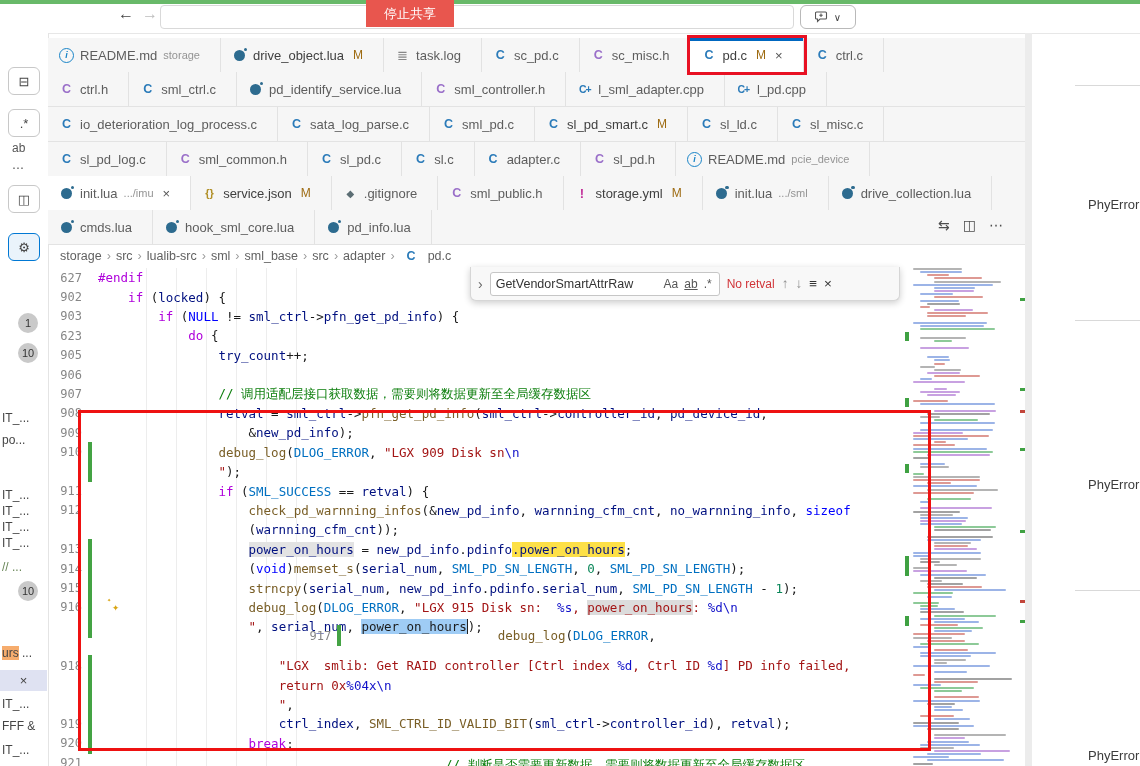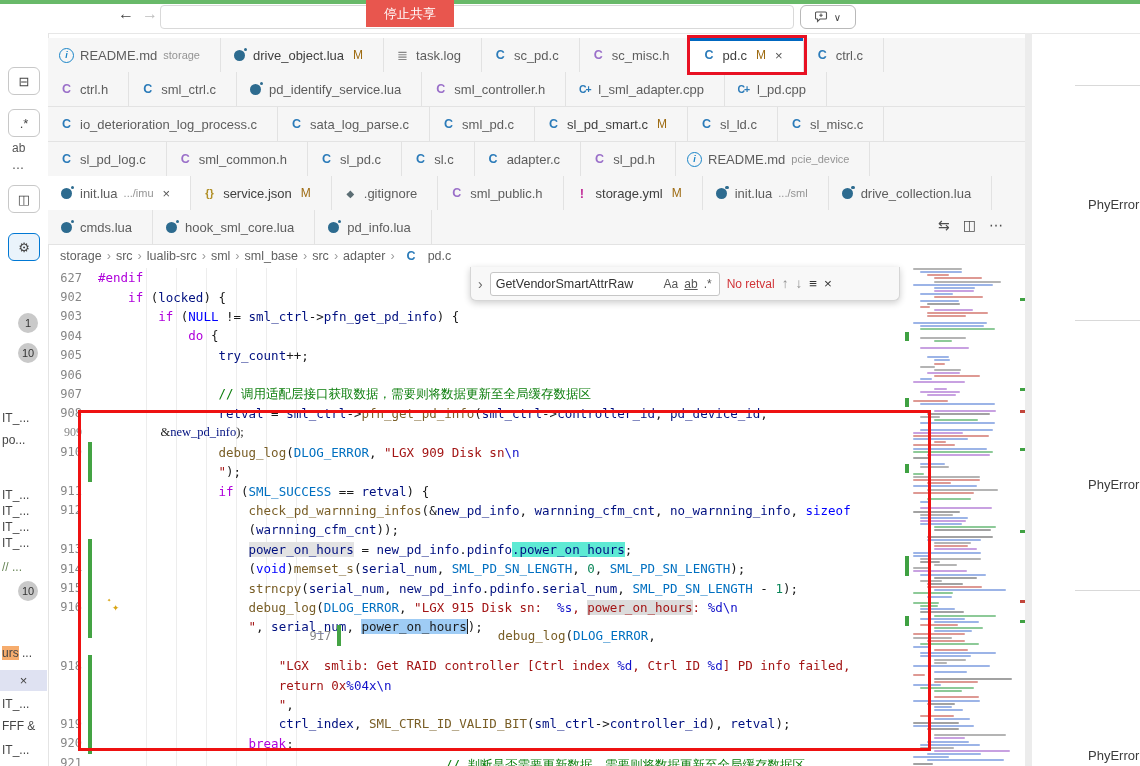--- a/index.html
+++ b/index.html
@@ -70,21 +70,21 @@
   .lnum{width:34px;text-align:right;color:#868686;font-size:12px;flex:none}
   .gut{width:16px;flex:none;height:100%;position:relative}
   .gbar{position:absolute;left:6px;top:-1px;bottom:-1px;width:3.5px;background:#44a344}
   .spark{position:absolute;left:64px;color:#d9a514;font-size:12px;z-index:2}
   .spark .s2{position:absolute;left:-5px;top:-4px;font-size:7px}
   .ct{white-space:pre}
   .tk-pl{color:#1b1b1b}.tk-kw{color:#AF00DB}.tk-ty{color:#0000ff}.tk-fn{color:#795E26}
   .tk-var{color:#001080}.tk-const{color:#0070C1}.tk-str{color:#A31515}.tk-esc{color:#1212c9}
   .tk-num{color:#098658}.tk-com{color:#0a7d0a}.tk-pp{color:#AF00DB}
   .tk-varhl{color:#001080;background:#e3e3e3}
-  .tk-varho{color:#001080;background:#5eead4}
+  .tk-varho{color:#001080;background:#fde047}
   .tk-strhl{color:#A31515;background:#dcdcdc}
   .tk-sel{color:#1b1b1b;background:#9fccf5}
   .tk-cur{display:inline-block;width:0;border-left:1.6px solid #222;height:15px;vertical-align:-3px}
   #partial-comment{position:absolute;left:397px;top:489px;height:10px;overflow:hidden;color:#0a7d0a;white-space:nowrap}
   
   #minimap{position:absolute;left:905px;top:268px;width:113px;height:498px;background:#fff;overflow:hidden}
   .mbar{position:absolute;height:2px;border-radius:1px;opacity:.55}
   .mmark{position:absolute;left:0;width:4px;background:#3fa142}
   #ruler{position:absolute;left:1018px;top:268px;width:12px;height:498px;background:#fff}
   .rmark{position:absolute;left:2px;width:7px;height:3px}
@@ -372,21 +372,21 @@
       <span class="lnum">902</span>
       <span class="gut"></span>
       <span class="ct"><span class="tk-pl">    </span><span class="tk-kw">if</span><span class="tk-pl"> (</span><span class="tk-var">locked</span><span class="tk-pl">) {</span></span>
     </div>
     <div class="crow" style="top: 38.8px;">
       <span class="lnum">903</span>
       <span class="gut"></span>
       <span class="ct"><span class="tk-pl">        </span><span class="tk-kw">if</span><span class="tk-pl"> (</span><span class="tk-ty">NULL</span><span class="tk-pl"> != </span><span class="tk-var">sml_ctrl</span><span class="tk-pl">-&gt;</span><span class="tk-var">pfn_get_pd_info</span><span class="tk-pl">) {</span></span>
     </div>
     <div class="crow" style="top: 58.2px;">
-      <span class="lnum">904</span>
+      <span class="lnum">623</span>
       <span class="gut"></span>
       <span class="ct"><span class="tk-pl">            </span><span class="tk-kw">do</span><span class="tk-pl"> {</span></span>
     </div>
     <div class="crow" style="top: 77.6px;">
       <span class="lnum">905</span>
       <span class="gut"></span>
       <span class="ct"><span class="tk-pl">                </span><span class="tk-var">try_count</span><span class="tk-pl">++;</span></span>
     </div>
     <div class="crow" style="top: 97px;">
       <span class="lnum">906</span>
@@ -396,21 +396,21 @@
     <div class="crow" style="top: 116.4px;">
       <span class="lnum">907</span>
       <span class="gut"></span>
       <span class="ct"><span class="tk-pl">                </span><span class="tk-com">// 调用适配层接口获取数据，需要则将数据更新至全局缓存数据区</span></span>
     </div>
     <div class="crow" style="top: 135.8px;">
       <span class="lnum">908</span>
       <span class="gut"></span>
       <span class="ct"><span class="tk-pl">                </span><span class="tk-var">retval</span><span class="tk-pl"> = </span><span class="tk-var">sml_ctrl</span><span class="tk-pl">-&gt;</span><span class="tk-fn">pfn_get_pd_info</span><span class="tk-pl">(</span><span class="tk-var">sml_ctrl</span><span class="tk-pl">-&gt;</span><span class="tk-var">controller_id</span><span class="tk-pl">, </span><span class="tk-var">pd_device_id</span><span class="tk-pl">,</span></span>
     </div>
-    <div class="crow" style="top: 155.2px; font-family: Liberation Serif, serif;">
+    <div class="crow" style="top: 155.2px;">
       <span class="lnum">909</span>
       <span class="gut"></span>
       <span class="ct"><span class="tk-pl">                    &amp;</span><span class="tk-var">new_pd_info</span><span class="tk-pl">);</span></span>
     </div>
     <div class="crow" style="top: 174.6px;">
       <span class="lnum">910</span>
       <span class="gut">
         <span class="gbar"></span>
       </span>
       <span class="ct"><span class="tk-pl">                </span><span class="tk-fn">debug_log</span><span class="tk-pl">(</span><span class="tk-const">DLOG_ERROR</span><span class="tk-pl">, </span><span class="tk-str">"LGX 909 Disk sn</span><span class="tk-esc">\n</span></span>

